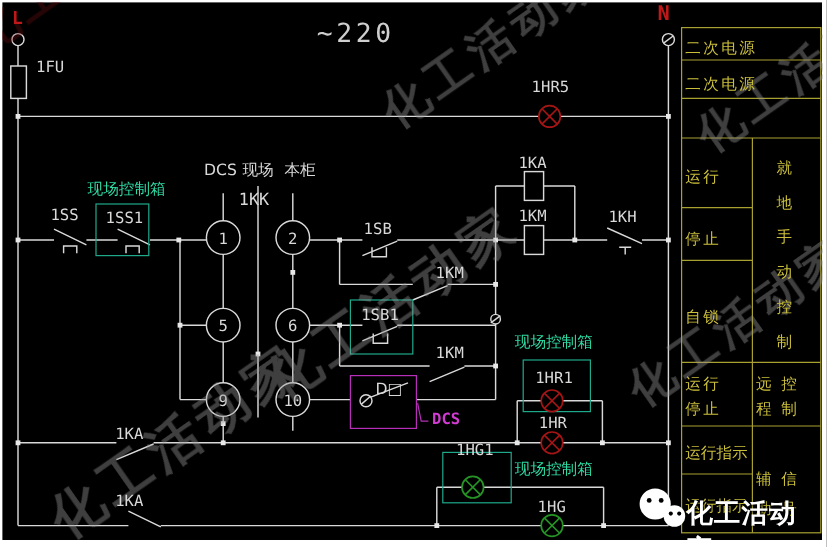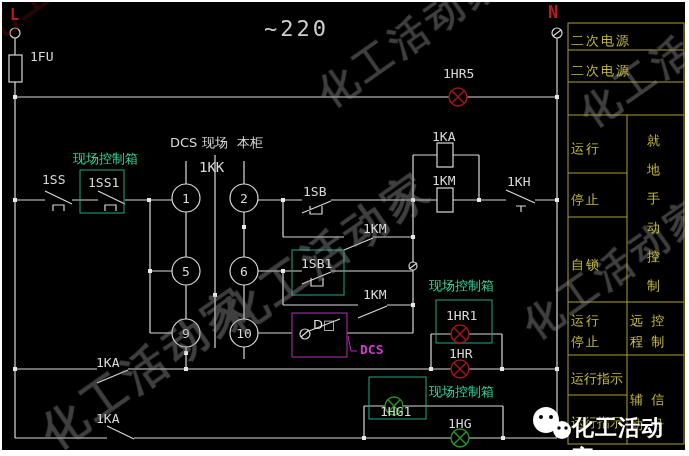--- a/index.html
+++ b/index.html
@@ -192,21 +192,21 @@
 <span class="lbl cjk" style="left:311px;top:316px">D□</span>
 <span class="lbl magenta" style="left:358px;top:341px">DCS</span>
 
 <span class="lbl cjk green" style="left:427px;top:277px">现场控制箱</span>
 <span class="lbl" style="left:444px;top:307px">1HR1</span>
 <span class="lbl" style="left:447px;top:345px">1HR</span>
 
 <span class="lbl" style="left:94px;top:354px">1KA</span>
 <span class="lbl" style="left:94px;top:410px">1KA</span>
 
-<span class="lbl" style="left:378px;top:403px">1HG1</span>
+<span class="lbl" style="left:378px;top:367px">1HG1</span>
 <span class="lbl cjk green" style="left:427px;top:383px">现场控制箱</span>
 <span class="lbl" style="left:446px;top:415px">1HG</span>
 
 <div class="tcell" style="left:569px;top:28px;width:114px">二次电源</div>
 <div class="tcell" style="left:569px;top:58px;width:114px">二次电源</div>
 <div class="tcell" style="left:569px;top:136px;width:57px">运行</div>
 <div class="tcell" style="left:569px;top:187px;width:57px">停止</div>
 <div class="tcell" style="left:569px;top:252px;width:57px">自锁</div>
 <div class="tcell vert" style="left:645px;top:124px;width:22px">就地手动控制</div>
 <div class="tcell" style="left:569px;top:308px;width:57px"><span>运行</span><br><span>停止</span></div>

